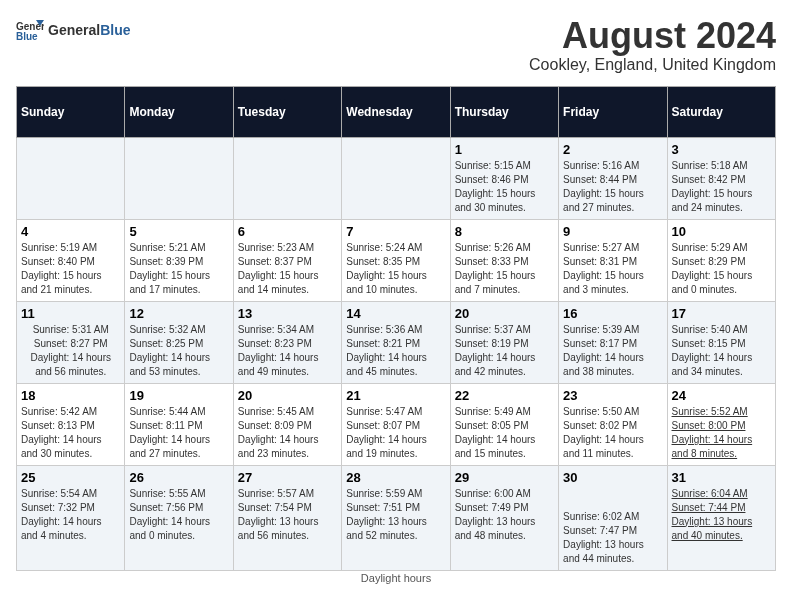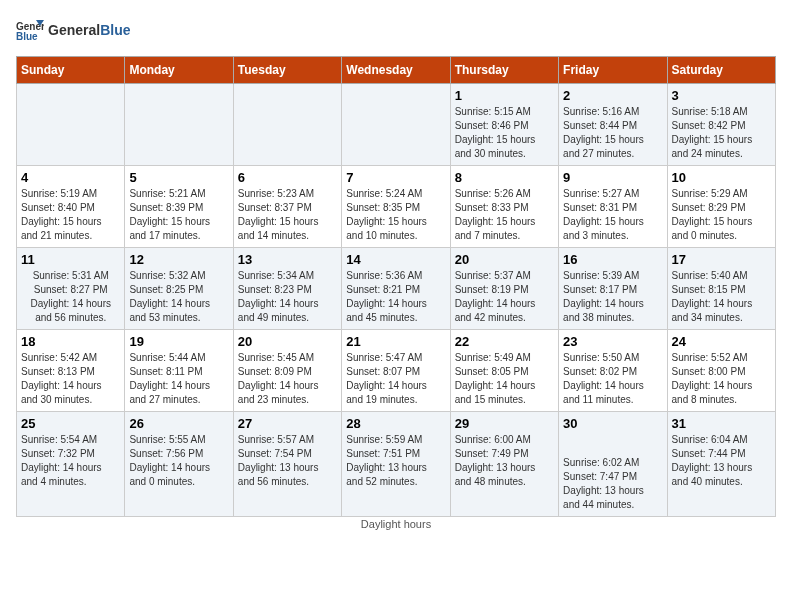--- a/index.html
+++ b/index.html
@@ -37,23 +37,23 @@
     .subtitle {
       font-size: 16px;
       color: #333;
     }
     table {
       width: 100%;
       border-collapse: collapse;
       font-size: 11px;
     }
     thead tr th {
-      background-color: #c2410c;
+      background-color: #0f172a;
       color: #fff;
-      padding: 6px 4px;
+      padding: 18px 4px;
       text-align: left;
       font-size: 12px;
       font-weight: bold;
       border: 1px solid #aaa;
     }
     tbody tr td {
       border: 1px solid #ccc;
       padding: 4px;
       vertical-align: top;
       width: calc(100% / 7);
@@ -94,20 +94,24 @@
       <text x="0" y="14" font-size="10" fill="#333" font-weight="bold">General</text>
       <polygon points="20,4 28,4 24,10" fill="#2a6099"></polygon>
       <text x="0" y="24" font-size="10" fill="#2a6099" font-weight="bold">Blue</text>
     </svg>
     <div>
       <div style="font-size:14px;font-weight:bold;color:#333;line-height:1;">
         <span>General</span><span style="color:#2a6099;">Blue</span>
       </div>
     </div>
   </div>
+  <div class="title-area">
+    <div class="page-title">August 2024</div>
+    <div class="subtitle">Cookley, England, United Kingdom</div>
+  </div>
 </div>
 
 <table>
   <thead>
     <tr id="days-header">
         <th>Sunday</th>
         <th>Monday</th>
         <th>Tuesday</th>
         <th>Wednesday</th>
         <th>Thursday</th>
@@ -283,21 +287,21 @@
         </td>
         <td>
           <span class="day-num">23</span>
           <div class="day-info" style="white-space: pre-line;">Sunrise: 5:50 AM
 Sunset: 8:02 PM
 Daylight: 14 hours
 and 11 minutes.</div>
         </td>
         <td>
           <span class="day-num">24</span>
-          <div class="day-info" style="white-space: pre-line;">Sunrise: 5:52 AM
+          <div class="day-info" style="white-space: pre-line; text-decoration: underline;">Sunrise: 5:52 AM
 Sunset: 8:00 PM
 Daylight: 14 hours
 and 8 minutes.</div>
         </td>
       </tr>
       <tr>
         <td>
           <span class="day-num">25</span>
           <div class="day-info" style="white-space: pre-line;">Sunrise: 5:54 AM
 Sunset: 7:32 PM
@@ -334,21 +338,21 @@
         </td>
         <td>
           <span class="day-num">30</span>
           <div class="day-info" style="white-space: pre-line; margin-top: 25px;">Sunrise: 6:02 AM
 Sunset: 7:47 PM
 Daylight: 13 hours
 and 44 minutes.</div>
         </td>
         <td>
           <span class="day-num">31</span>
-          <div class="day-info" style="white-space: pre-line;">Sunrise: 6:04 AM
+          <div class="day-info" style="white-space: pre-line; text-decoration: underline;">Sunrise: 6:04 AM
 Sunset: 7:44 PM
 Daylight: 13 hours
 and 40 minutes.</div>
         </td>
       </tr>
     </tbody>
 </table>
 
 <div class="footer-note">Daylight hours</div>
 

